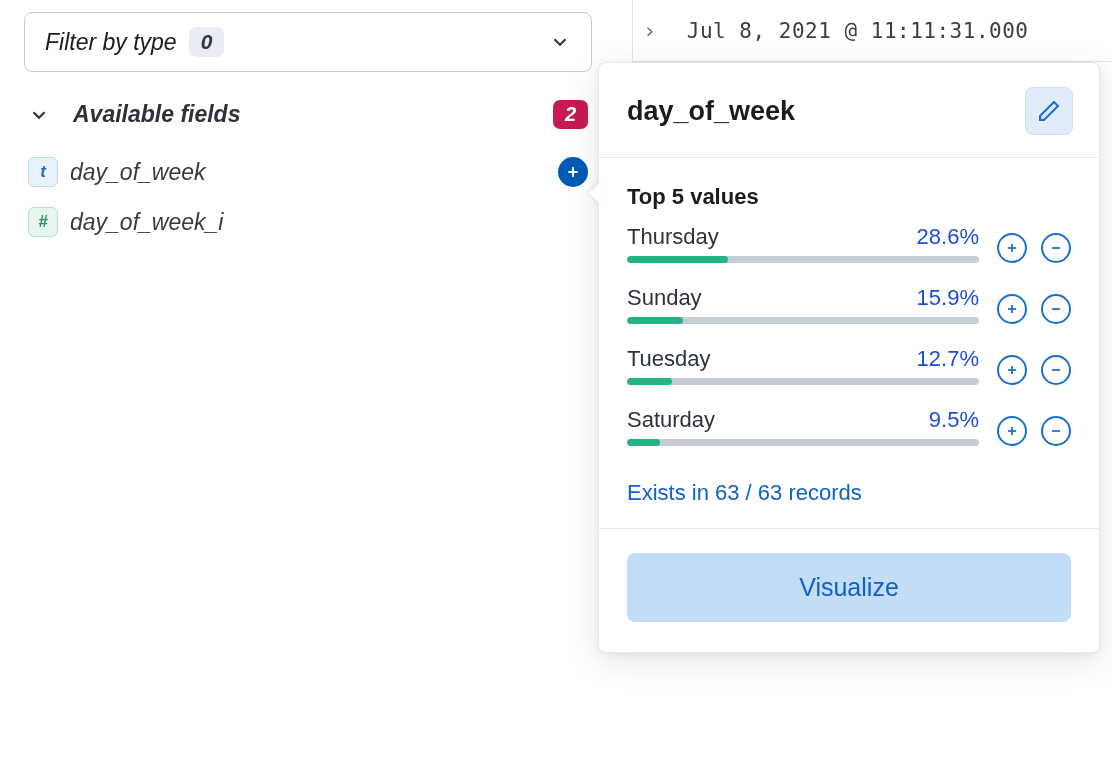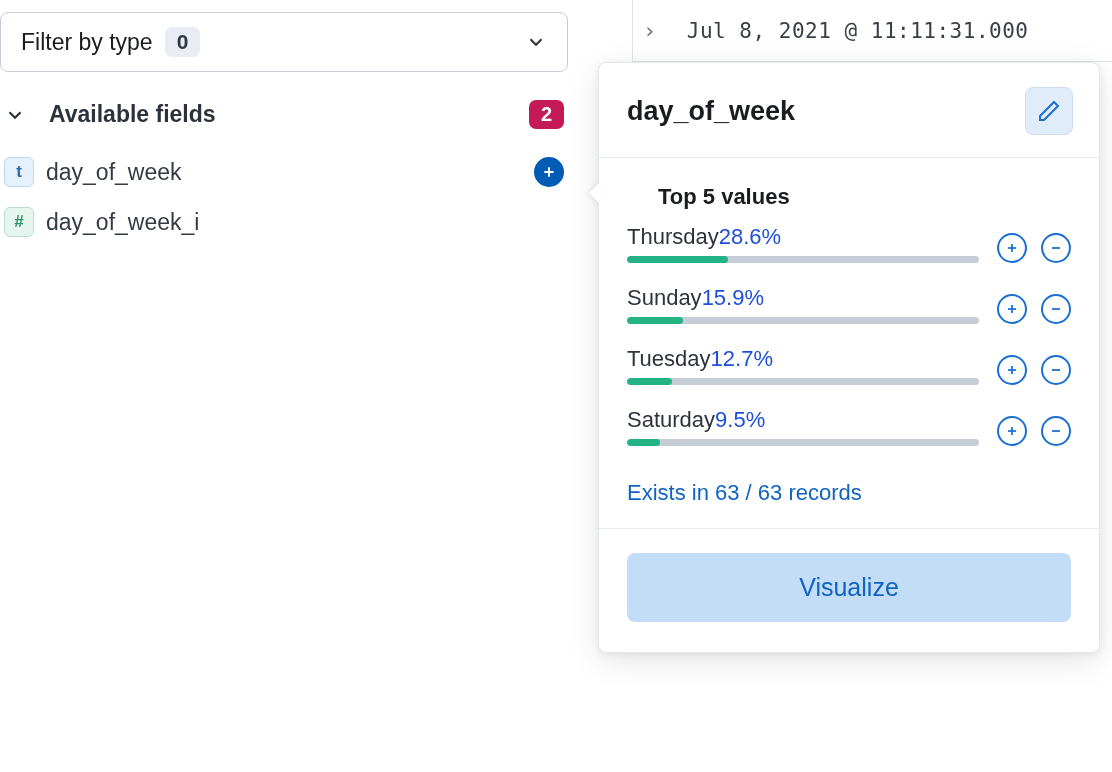--- a/index.html
+++ b/index.html
@@ -9,23 +9,24 @@
       width: 1112px;
       height: 772px;
       overflow: hidden;
       position: relative;
       color: #1a1c21;
     }
     
     
     .left-panel {
       position: absolute;
-      left: 0;
+      left: 24px;
       top: 0;
       width: 568px;
+      font-style: italic;
     }
     
     .filter-by-type {
       border: 1px solid #c7cdd6;
       border-radius: 8px;
       padding: 14px 20px;
       display: flex;
       align-items: center;
       justify-content: space-between;
       margin-top: 12px;
@@ -194,34 +195,34 @@
     .edit-btn svg { width: 24px; height: 24px; }
     
     .popover-body {
       padding: 26px 28px 22px 28px;
     }
     .top-values-title {
       font-size: 22px;
       font-weight: 700;
       color: #1a1c21;
       margin-bottom: 14px;
-      margin-left: 31px;
     }
     
     .value-row {
       display: flex;
       align-items: center;
       gap: 18px;
       margin-bottom: 4px;
     }
     .value-main {
       flex: 1;
     }
     .value-label-row {
       display: flex;
+      justify-content: space-between;
       align-items: baseline;
       font-size: 22px;
       margin-bottom: 6px;
     }
     .value-name { color: #2d333c; }
     .value-pct { color: #1d4ed8; font-weight: 500; }
     .value-bar {
       height: 7px;
       background: #c7cdd6;
       border-radius: 4px;

